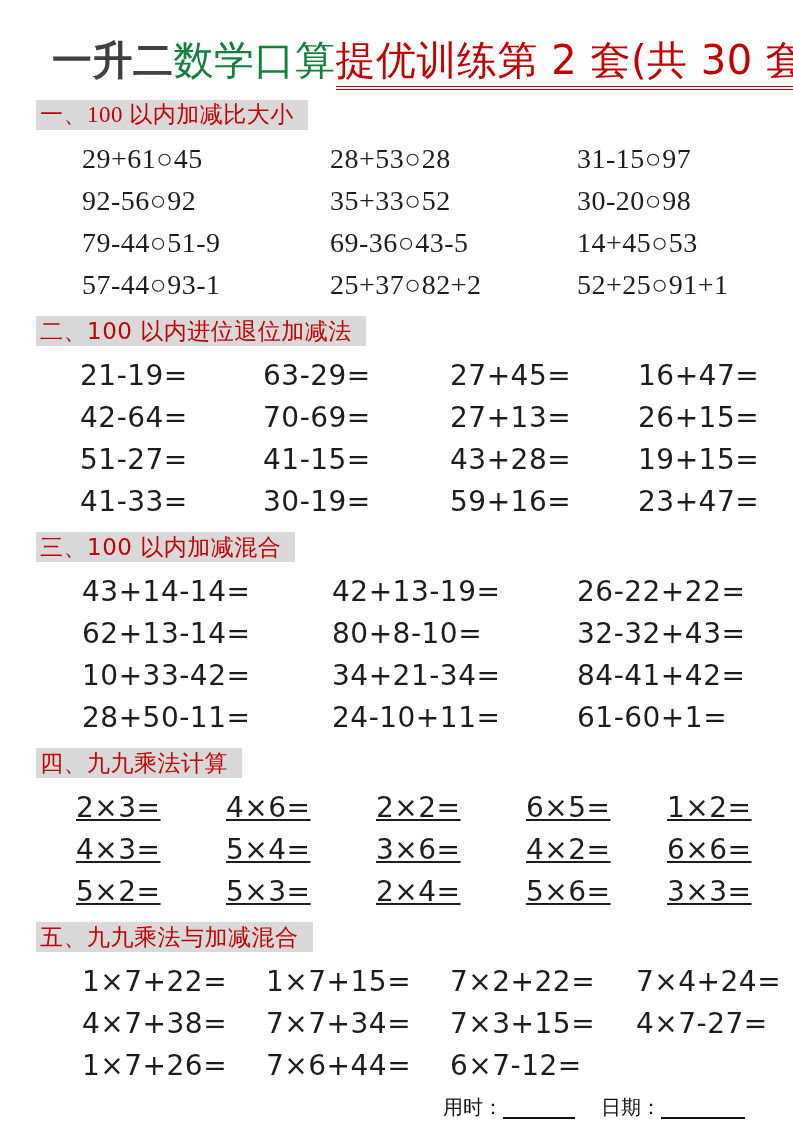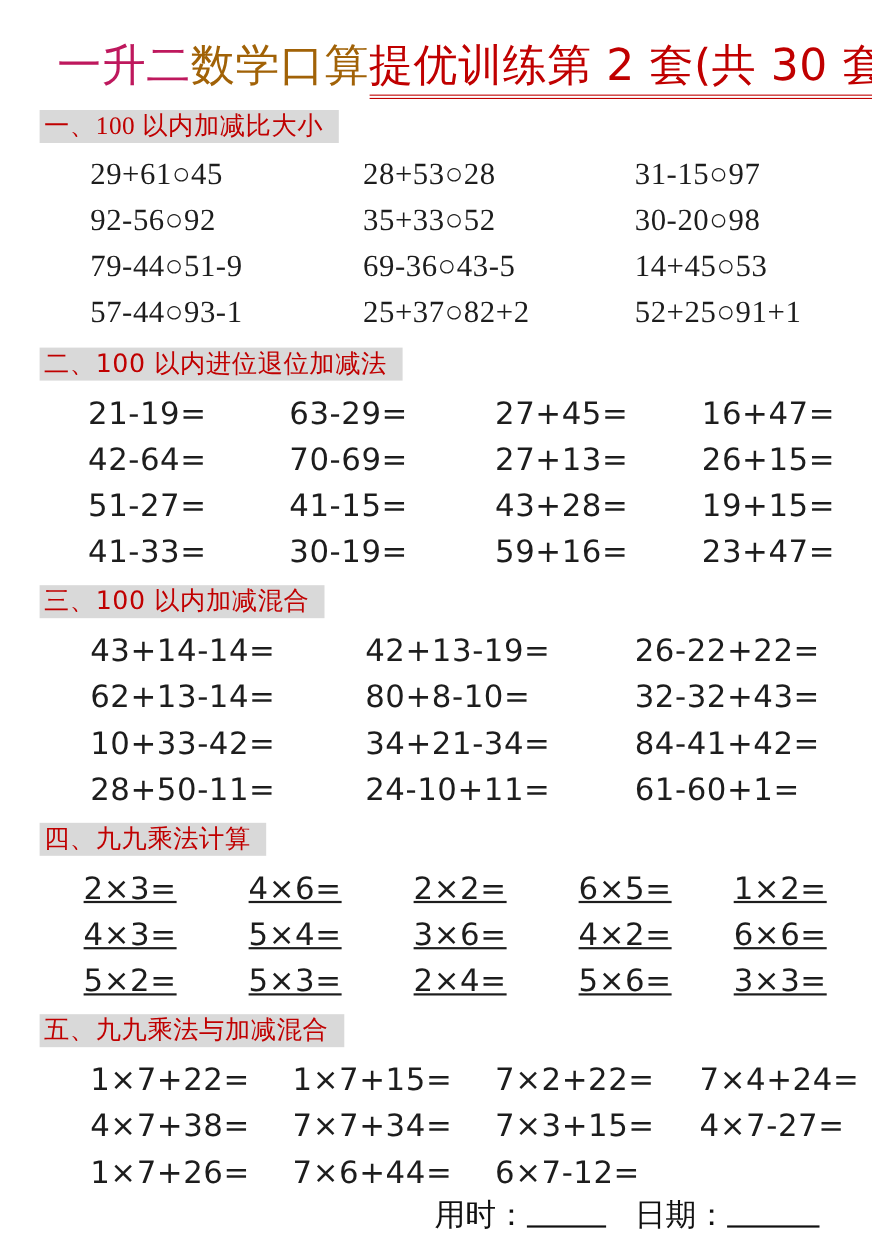--- a/index.html
+++ b/index.html
@@ -15,22 +15,22 @@
     padding:34px 40px 0 36px;
   }
   
   .title-row {
     margin-left:16px;
     font-size:40px;
     line-height:52px;
     white-space:nowrap;
     letter-spacing:0.5px;
   }
-  .title-black { color:#be185d; }
-  .title-red   { color:#a16207; }
+  .title-black { color:#404040;font-weight:bold; }
+  .title-red   { color:#15803d; }
   .title-underlined {
     color:#c00000;
     border-bottom:4px double #c00000;
     padding-bottom:3px;
   }
   
   .sec { margin-top:10px; }
   .title-row + .sec { margin-top:14px;font-family:Liberation Serif, serif; }
   .sec-head {
     display:inline-block;
@@ -58,23 +58,23 @@
   .grid[data-grid="0"] { grid-template-columns:248px 247px auto; padding-left:46px; }
   .grid[data-grid="1"] { grid-template-columns:183px 187px 188px auto; padding-left:44px; }
   .grid[data-grid="2"] { grid-template-columns:250px 245px auto; padding-left:46px; }
   .grid[data-grid="3"] { grid-template-columns:150px 150px 150px 141px auto; padding-left:40px;text-decoration:underline; }
   .grid[data-grid="4"] { grid-template-columns:184px 184px 186px auto; padding-left:46px; }
   
   .footer {
     margin-top:6px;
     height:30px;
     display:flex;
-    align-items:flex-start;
+    align-items:center;
     justify-content:flex-end;
-    font-size:28px;
+    font-size:20px;
     color:#111111;
     padding-right:8px;
   }
   .footer .label { line-height:26px; }
   .blank-line {
     display:inline-block;
     width:72px;
     border-bottom:2px solid #111111;
     height:24px;
     margin-right:26px;

